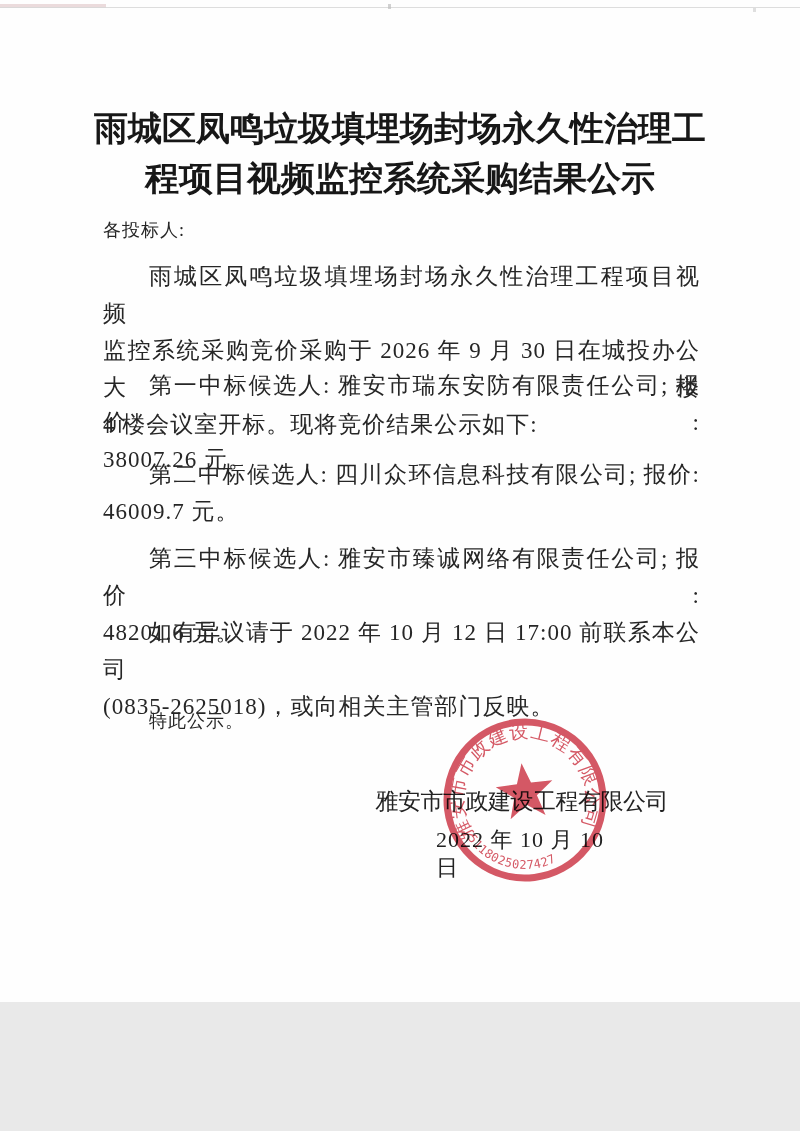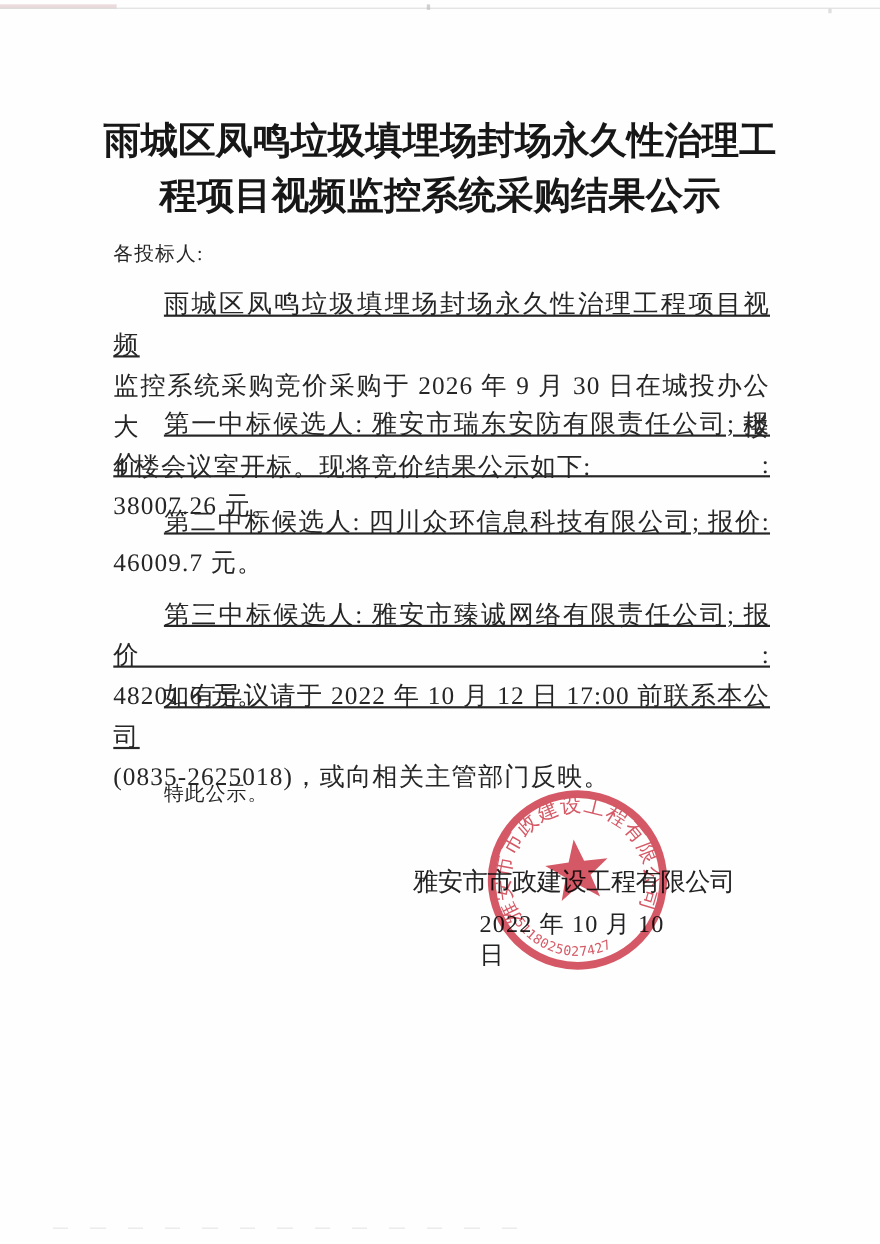--- a/index.html
+++ b/index.html
@@ -1,18 +1,18 @@
 <!DOCTYPE html>
 <html><head>
 <meta charset="utf-8">
 <style>
   html,body{margin:0;padding:0;background:#e9e9e9;}
   .page{
     position:relative;
-    width:800px;height:1131px;
+    width:800px;height:1002px;
     margin:0 auto;
     background:#fefefe;
     overflow:hidden;
     font-family:"Liberation Serif","DejaVu Serif",serif;
     color:#262626;
   }
   
   .scan-line-top{position:absolute;left:0;top:7px;width:800px;height:1px;background:#d7d7d7;opacity:.85;}
   .scan-smudge-topleft{position:absolute;left:0;top:4px;width:106px;height:4px;background:#e6d2d3;opacity:.8;}
   .scan-tick-1{position:absolute;left:388px;top:4px;width:3px;height:5px;background:#bdbdbd;opacity:.7;}
@@ -26,21 +26,21 @@
     color:#171717;letter-spacing:0;
   }
   .bodyline{
     position:absolute;left:103px;width:597px;
     font-size:18px;line-height:37px;letter-spacing:1px;
     white-space:nowrap;
   }
   .para{position:absolute;left:103px;width:597px;font-size:23px;line-height:37px;letter-spacing:1px;}
   .para .ln{width:100%;}
   .ln.fill{text-align:justify;text-align-last:justify;}
-  .ln.indent{text-indent:46px;text-decoration:underline;}
+  .ln.indent{text-indent:46px;}
 
   .sig-company{
     position:absolute;top:787px;right:132px;
     font-size:23px;letter-spacing:-0.5px;line-height:30px;color:#222;
   }
   .sig-date{
     position:absolute;top:826px;left:436px;width:184px;text-align:left;
     font-size:22px;line-height:28px;color:#222;letter-spacing:1px;
   }
   .seal{

